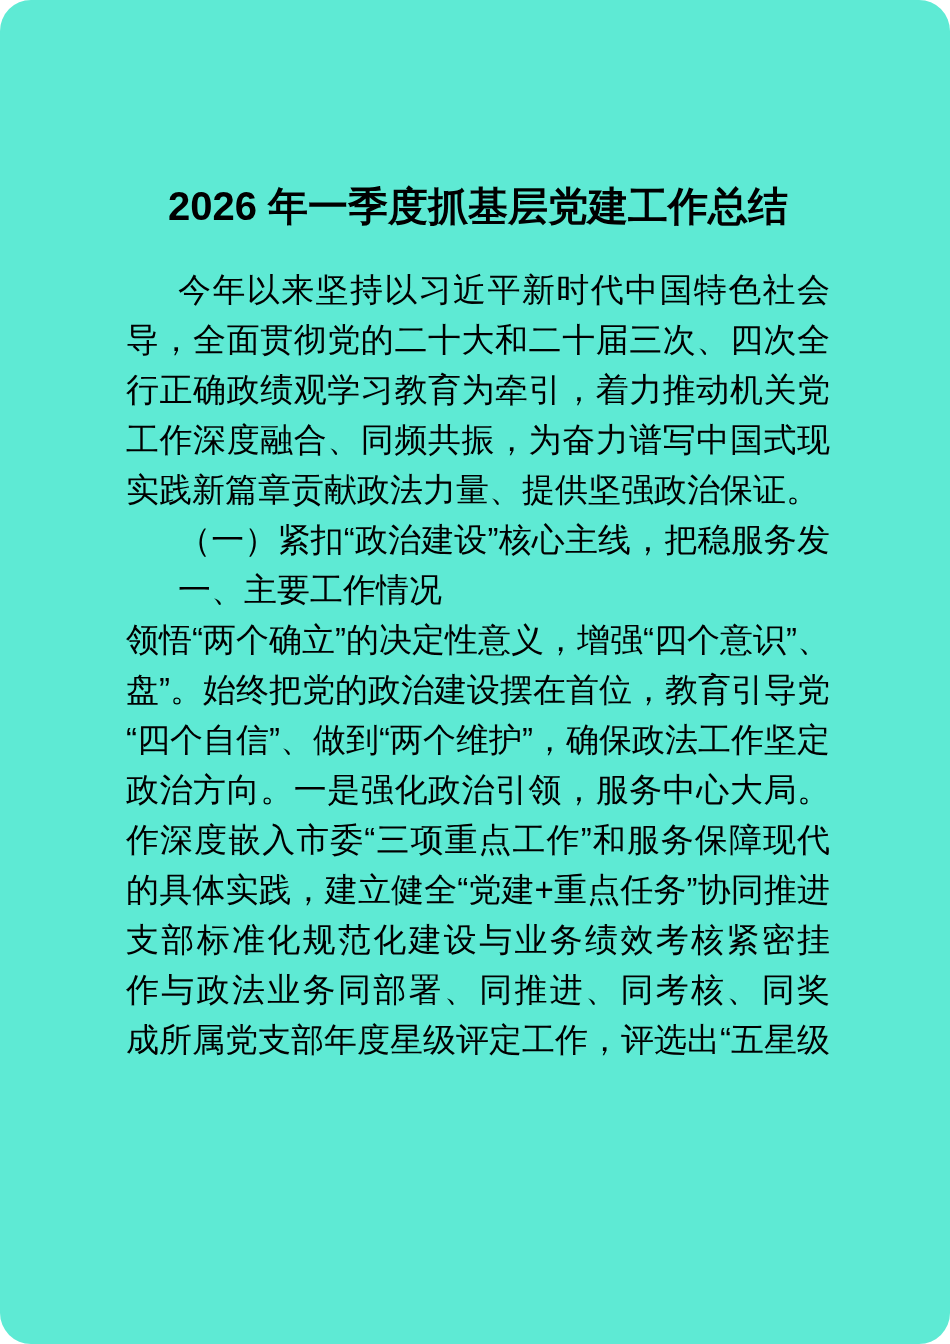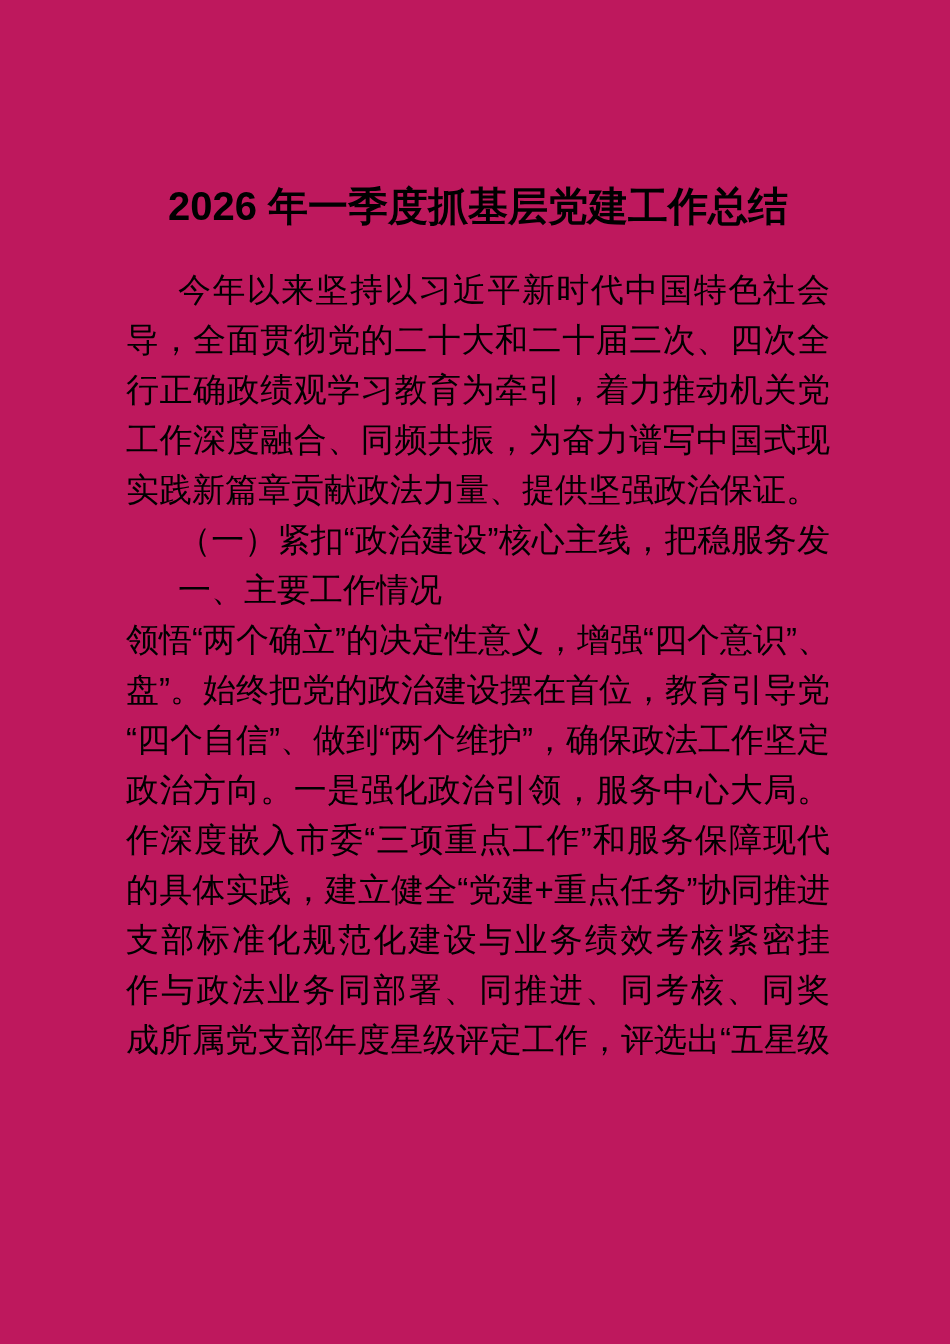--- a/index.html
+++ b/index.html
@@ -4,24 +4,25 @@
 <style>
   html, body {
     margin: 0;
     padding: 0;
     background: #ffffff;
   }
   .page {
     position: relative;
     width: 950px;
     height: 1344px;
-    background: #be185d;
+    background: #5eead4;
     overflow: hidden;
     font-family: "Liberation Sans", sans-serif;
     color: #000000;
+    border-radius: 31px;
   }
   .doc {
     position: absolute;
     left: 126px;
     top: 181px;
     width: 704px;
   }
   .title {
     margin: 0 0 34px 0;
     font-size: 40px;

